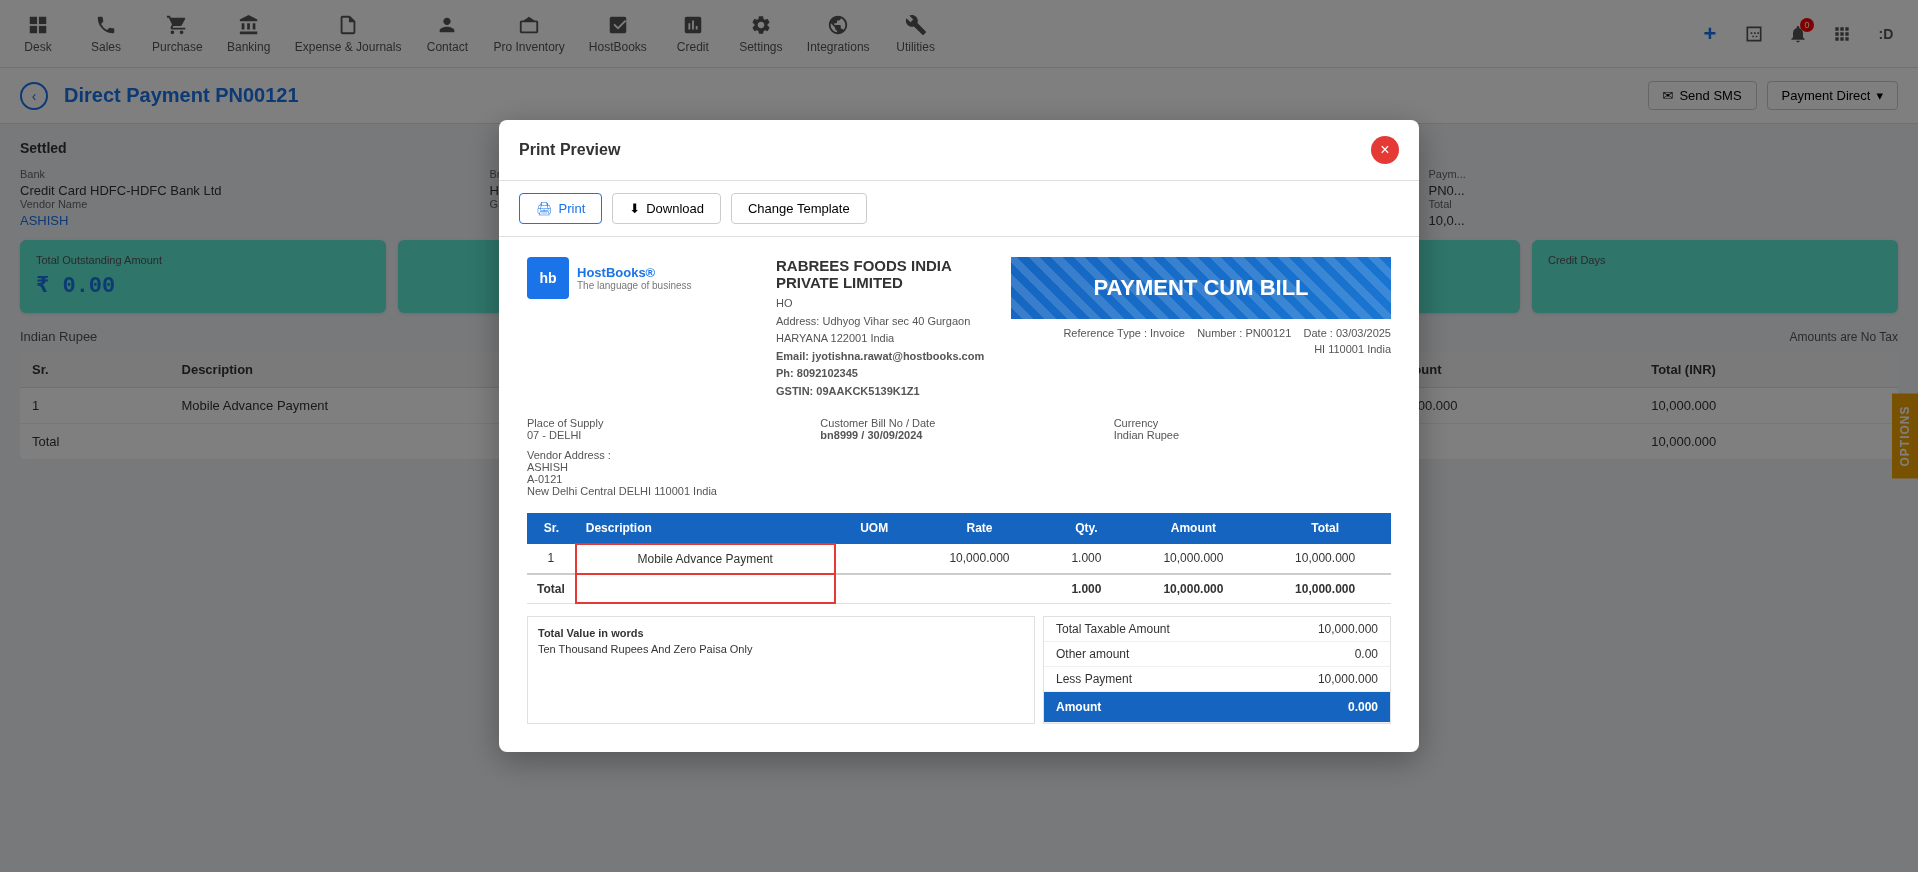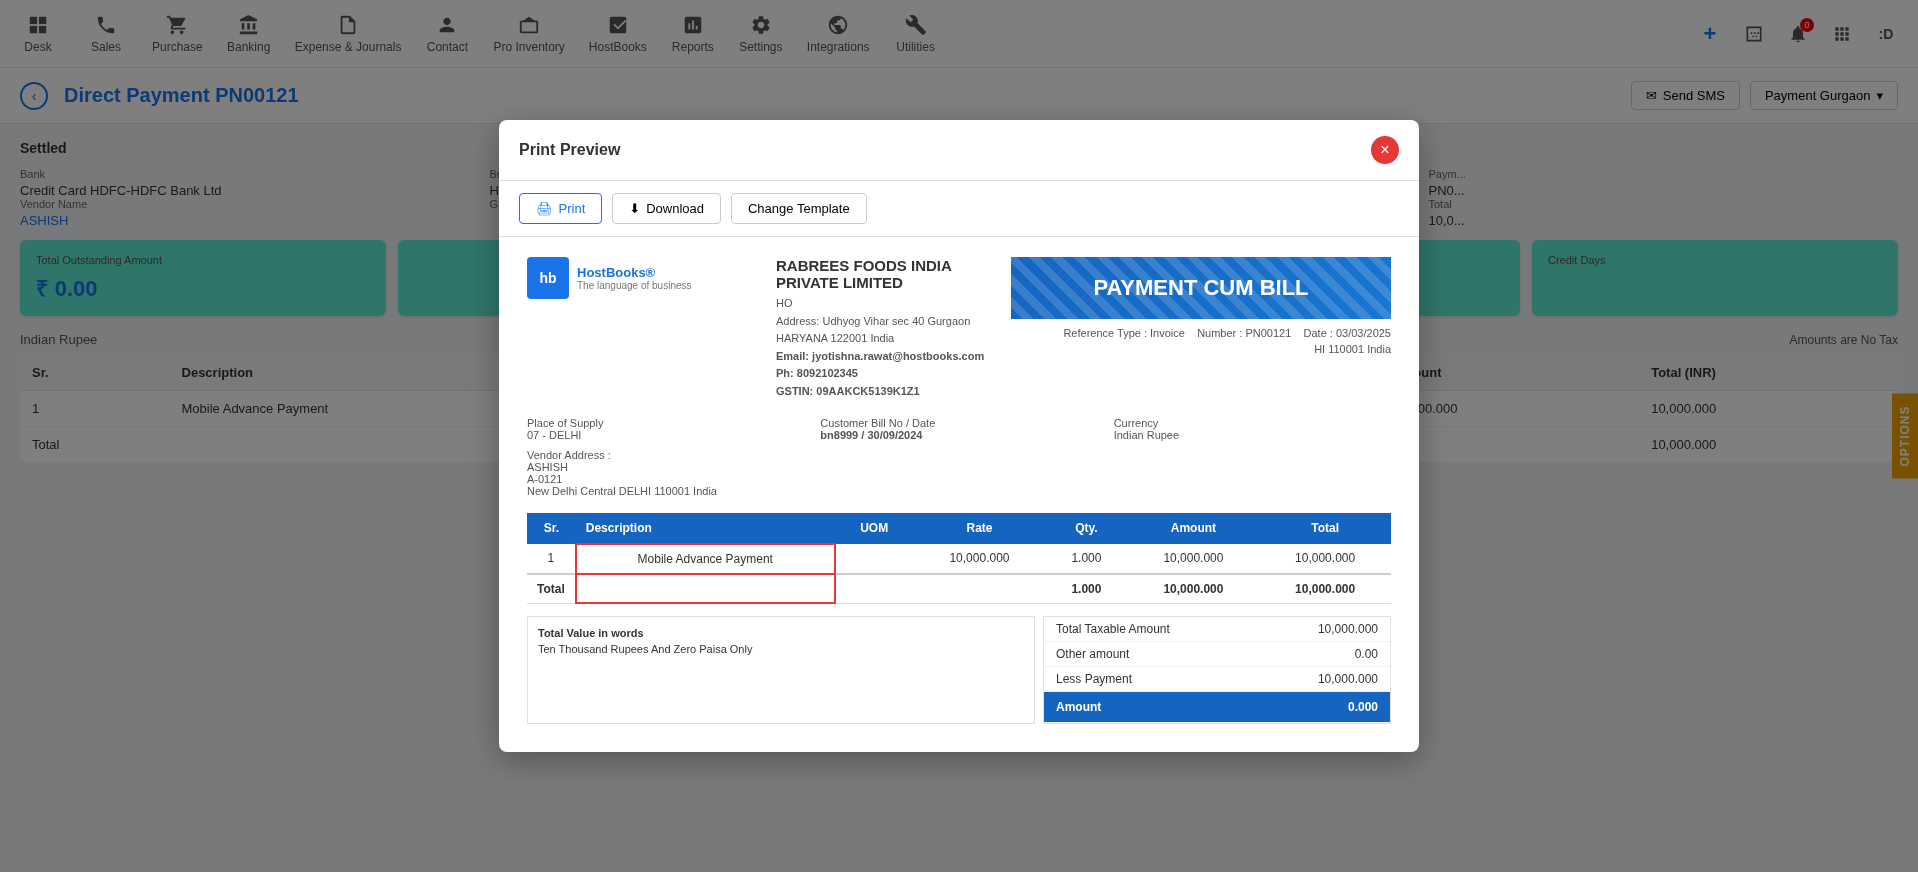--- a/index.html
+++ b/index.html
@@ -48,21 +48,21 @@
     .settled-label { font-size: 14px; font-weight: 600; margin-bottom: 12px; }
     .info-grid { display: grid; grid-template-columns: 1fr 1fr 1fr 1fr; gap: 0; margin-bottom: 12px; }
     .info-item label { font-size: 11px; color: #666; display: block; margin-bottom: 3px; }
     .info-item .val { font-size: 13px; color: #333; }
     .info-item .val.link { color: #1a73e8; }
 
     
     .stat-cards { display: grid; grid-template-columns: 1fr 1fr 1fr 1fr 1fr; gap: 12px; margin-bottom: 16px; }
     .stat-card { background: #5eead4; border-radius: 6px; padding: 14px 16px; box-shadow: 0 1px 3px rgba(0,0,0,0.1); }
     .stat-card-label { font-size: 11px; color: #555; margin-bottom: 6px; }
-    .stat-card-value { font-size: 22px; font-weight: bold; color: #333; }
+    .stat-card-value { font-size: 22px; font-weight: bold; color: #333; font-family: Liberation Mono, monospace; }
     .stat-card-value.blue-text { color: #1a73e8; }
 
     
     .table-section { background: #fff; border-radius: 6px; overflow: hidden; }
     .data-table { width: 100%; border-collapse: collapse; font-size: 13px; }
     .data-table th { background: #f5f5f5; padding: 10px 12px; text-align: left; font-weight: 600; border-bottom: 1px solid #e0e0e0; }
     .data-table td { padding: 10px 12px; border-bottom: 1px solid #f0f0f0; }
 
     
     .modal-overlay {
@@ -245,21 +245,21 @@
     <div class="nav-item">
       <svg viewBox="0 0 24 24">
           <path d="M19 3H5c-1.1 0-2 .9-2 2v14c0 1.1.9 2 2 2h14c1.1 0 2-.9 2-2V5c0-1.1-.9-2-2-2zm-7 14l-5-5 1.41-1.41L12 14.17l7.59-7.59L21 8l-9 9z"></path>
         </svg>
       <span>HostBooks</span>
     </div>
     <div class="nav-item">
       <svg viewBox="0 0 24 24">
           <path d="M19 3H5c-1.1 0-2 .9-2 2v14c0 1.1.9 2 2 2h14c1.1 0 2-.9 2-2V5c0-1.1-.9-2-2-2zM9 17H7v-7h2v7zm4 0h-2V7h2v10zm4 0h-2v-4h2v4z"></path>
         </svg>
-      <span>Reports</span>
+      <span>Credit</span>
     </div>
     <div class="nav-item">
       <svg viewBox="0 0 24 24">
           <path d="M19.14 12.94c.04-.3.06-.61.06-.94 0-.32-.02-.64-.07-.94l2.03-1.58a.49.49 0 00.12-.61l-1.92-3.32a.488.488 0 00-.59-.22l-2.39.96c-.5-.38-1.03-.7-1.62-.94l-.36-2.54a.484.484 0 00-.48-.41h-3.84c-.24 0-.43.17-.47.41l-.36 2.54c-.59.24-1.13.57-1.62.94l-2.39-.96c-.22-.08-.47 0-.59.22L2.74 8.87a.49.49 0 00.12.61l2.03 1.58c-.05.3-.07.62-.07.94s.02.64.07.94l-2.03 1.58a.49.49 0 00-.12.61l1.92 3.32c.12.22.37.29.59.22l2.39-.96c.5.38 1.03.7 1.62.94l.36 2.54c.05.24.24.41.48.41h3.84c.24 0 .44-.17.47-.41l.36-2.54c.59-.24 1.13-.56 1.62-.94l2.39.96c.22.08.47 0 .59-.22l1.92-3.32a.49.49 0 00-.12-.61l-2.01-1.58zM12 15.6c-1.98 0-3.6-1.62-3.6-3.6s1.62-3.6 3.6-3.6 3.6 1.62 3.6 3.6-1.62 3.6-3.6 3.6z"></path>
         </svg>
       <span>Settings</span>
     </div>
     <div class="nav-item">
       <svg viewBox="0 0 24 24">
           <path d="M12 2C6.48 2 2 6.48 2 12s4.48 10 10 10 10-4.48 10-10S17.52 2 12 2zm-1 17.93c-3.95-.49-7-3.85-7-7.93 0-.62.08-1.21.21-1.79L9 15v1c0 1.1.9 2 2 2v1.93zm6.9-2.54c-.26-.81-1-1.39-1.9-1.39h-1v-3c0-.55-.45-1-1-1H8v-2h2c.55 0 1-.45 1-1V7h2c1.1 0 2-.9 2-2v-.41c2.93 1.19 5 4.06 5 7.41 0 2.08-.8 3.97-2.1 5.39z"></path>
@@ -297,21 +297,21 @@
 
 <div class="page-header">
   <div class="back-btn">‹</div>
   <div class="page-title">Direct Payment PN00121</div>
   <div class="header-actions">
     <button class="btn-outline">
       <span>✉</span>
       <span>Send SMS</span>
     </button>
     <button class="btn-outline">
-      <span>Payment Gurgaon</span>
+      <span>Payment Direct</span>
       <span>▾</span>
     </button>
   </div>
 </div>
 
 <div class="main-content" style="height: calc(872px - 68px - 56px); overflow: hidden;">
   <div class="settled-label">Settled</div>
 
   <div class="info-grid">
     <div class="info-item">

